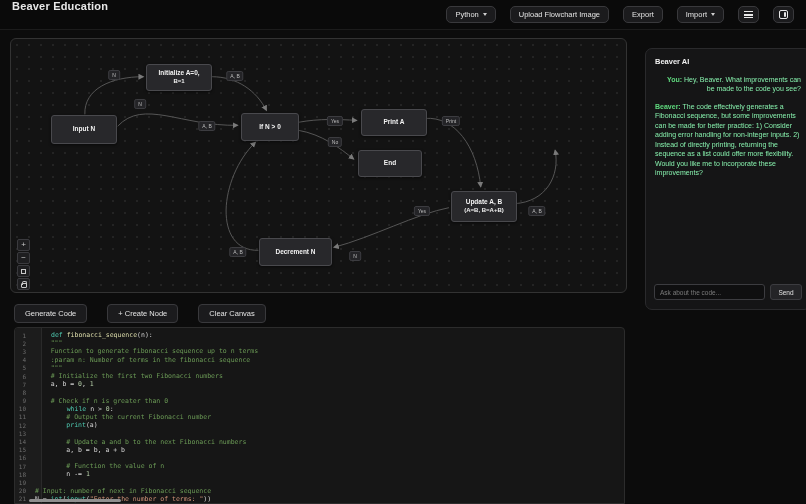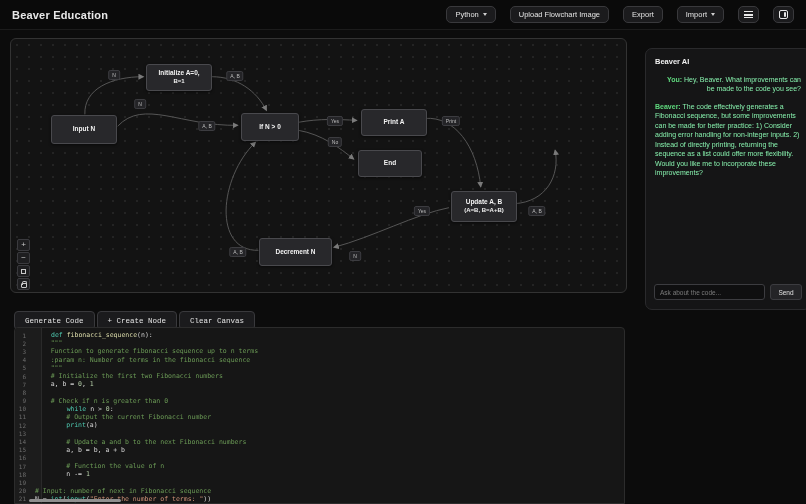--- a/index.html
+++ b/index.html
@@ -4,21 +4,21 @@
 <style>
   * { box-sizing: border-box; }
   html,body { margin:0; padding:0; }
   body {
     width:806px; height:504px; overflow:hidden; position:relative;
     background:#0c0c0c; color:#e8e8e8;
     font-family:"Liberation Sans","DejaVu Sans",sans-serif;
   }
 
   
-  .topbar { position:absolute; top:0; left:0; right:0; height:30px; display:flex; align-items:center;
+  .topbar { position:absolute; top:0; left:0; right:0; height:30px; display:flex; 
     padding:0 12px; background:#0a0a0a; border-bottom:1px solid #1c1c1c; }
   .app-title { font-size:11px; font-weight:bold; letter-spacing:.2px; }
   .topbar-right { margin-left:auto; display:flex; gap:14px; align-items:center; }
   .tb-btn { background:#1b1b1d; border:1px solid #39393c; color:#e3e3e3; font-size:7.5px;
     font-family:inherit; padding:0 8px; height:17px; border-radius:5px; display:flex;
     align-items:center; gap:4px; cursor:pointer; white-space:nowrap; }
   .tb-icon-btn { background:#1b1b1d; border:1px solid #39393c; width:21px; height:17px;
     border-radius:5px; display:flex; align-items:center; justify-content:center; padding:0; cursor:pointer; }
   .caret { width:0; height:0; border-left:2.5px solid transparent; border-right:2.5px solid transparent;
     border-top:3px solid #cfcfcf; display:inline-block; }
@@ -42,21 +42,21 @@
   .canvas-controls { position:absolute; left:6px; top:200px; display:flex; flex-direction:column; gap:1px; }
   .canvas-controls button { width:13px; height:12px; background:#1e1e20; border:1px solid #3a3a3e;
     color:#c9c9c9; font-size:8px; line-height:1; display:flex; align-items:center; justify-content:center;
     border-radius:2px; padding:0; cursor:pointer; font-family:inherit; }
   .fit-icon { width:5px; height:5px; border:1px solid #c9c9c9; display:inline-block; }
   .lock-icon { width:6px; height:4.5px; border:1px solid #c9c9c9; border-radius:1px; position:relative; display:inline-block; margin-top:3px; }
   .lock-icon::before { content:""; position:absolute; left:.8px; top:-3px; width:2.6px; height:2.6px;
     border:1px solid #c9c9c9; border-bottom:none; border-radius:2px 2px 0 0; }
 
   
-  .actions { position:absolute; left:14px; top:311px; display:flex; gap:2px;font-family:Liberation Mono, monospace; }
+  .actions { position:absolute; left:14px; top:304px; display:flex; gap:20px; }
   .actions button { background:#1b1b1d; border:1px solid #39393c; color:#e3e3e3; font-size:7.5px;
     height:19px; padding:0 10px; border-radius:4px; font-family:inherit; cursor:pointer; }
 
   
   .editor { position:absolute; left:14px; top:327px; width:611px; height:177px; background:#161616;
     border:1px solid #2c2c2c; border-radius:4px 4px 0 0; overflow:hidden;
     font-family:"DejaVu Sans Mono","Liberation Mono",monospace; }
   .editor::before { content:""; position:absolute; left:0; top:0; bottom:0; width:26px;
     background:#1c1c1c; border-right:1px solid #2a2a2a; }
   .code-lines { position:relative; padding-top:3px; }

